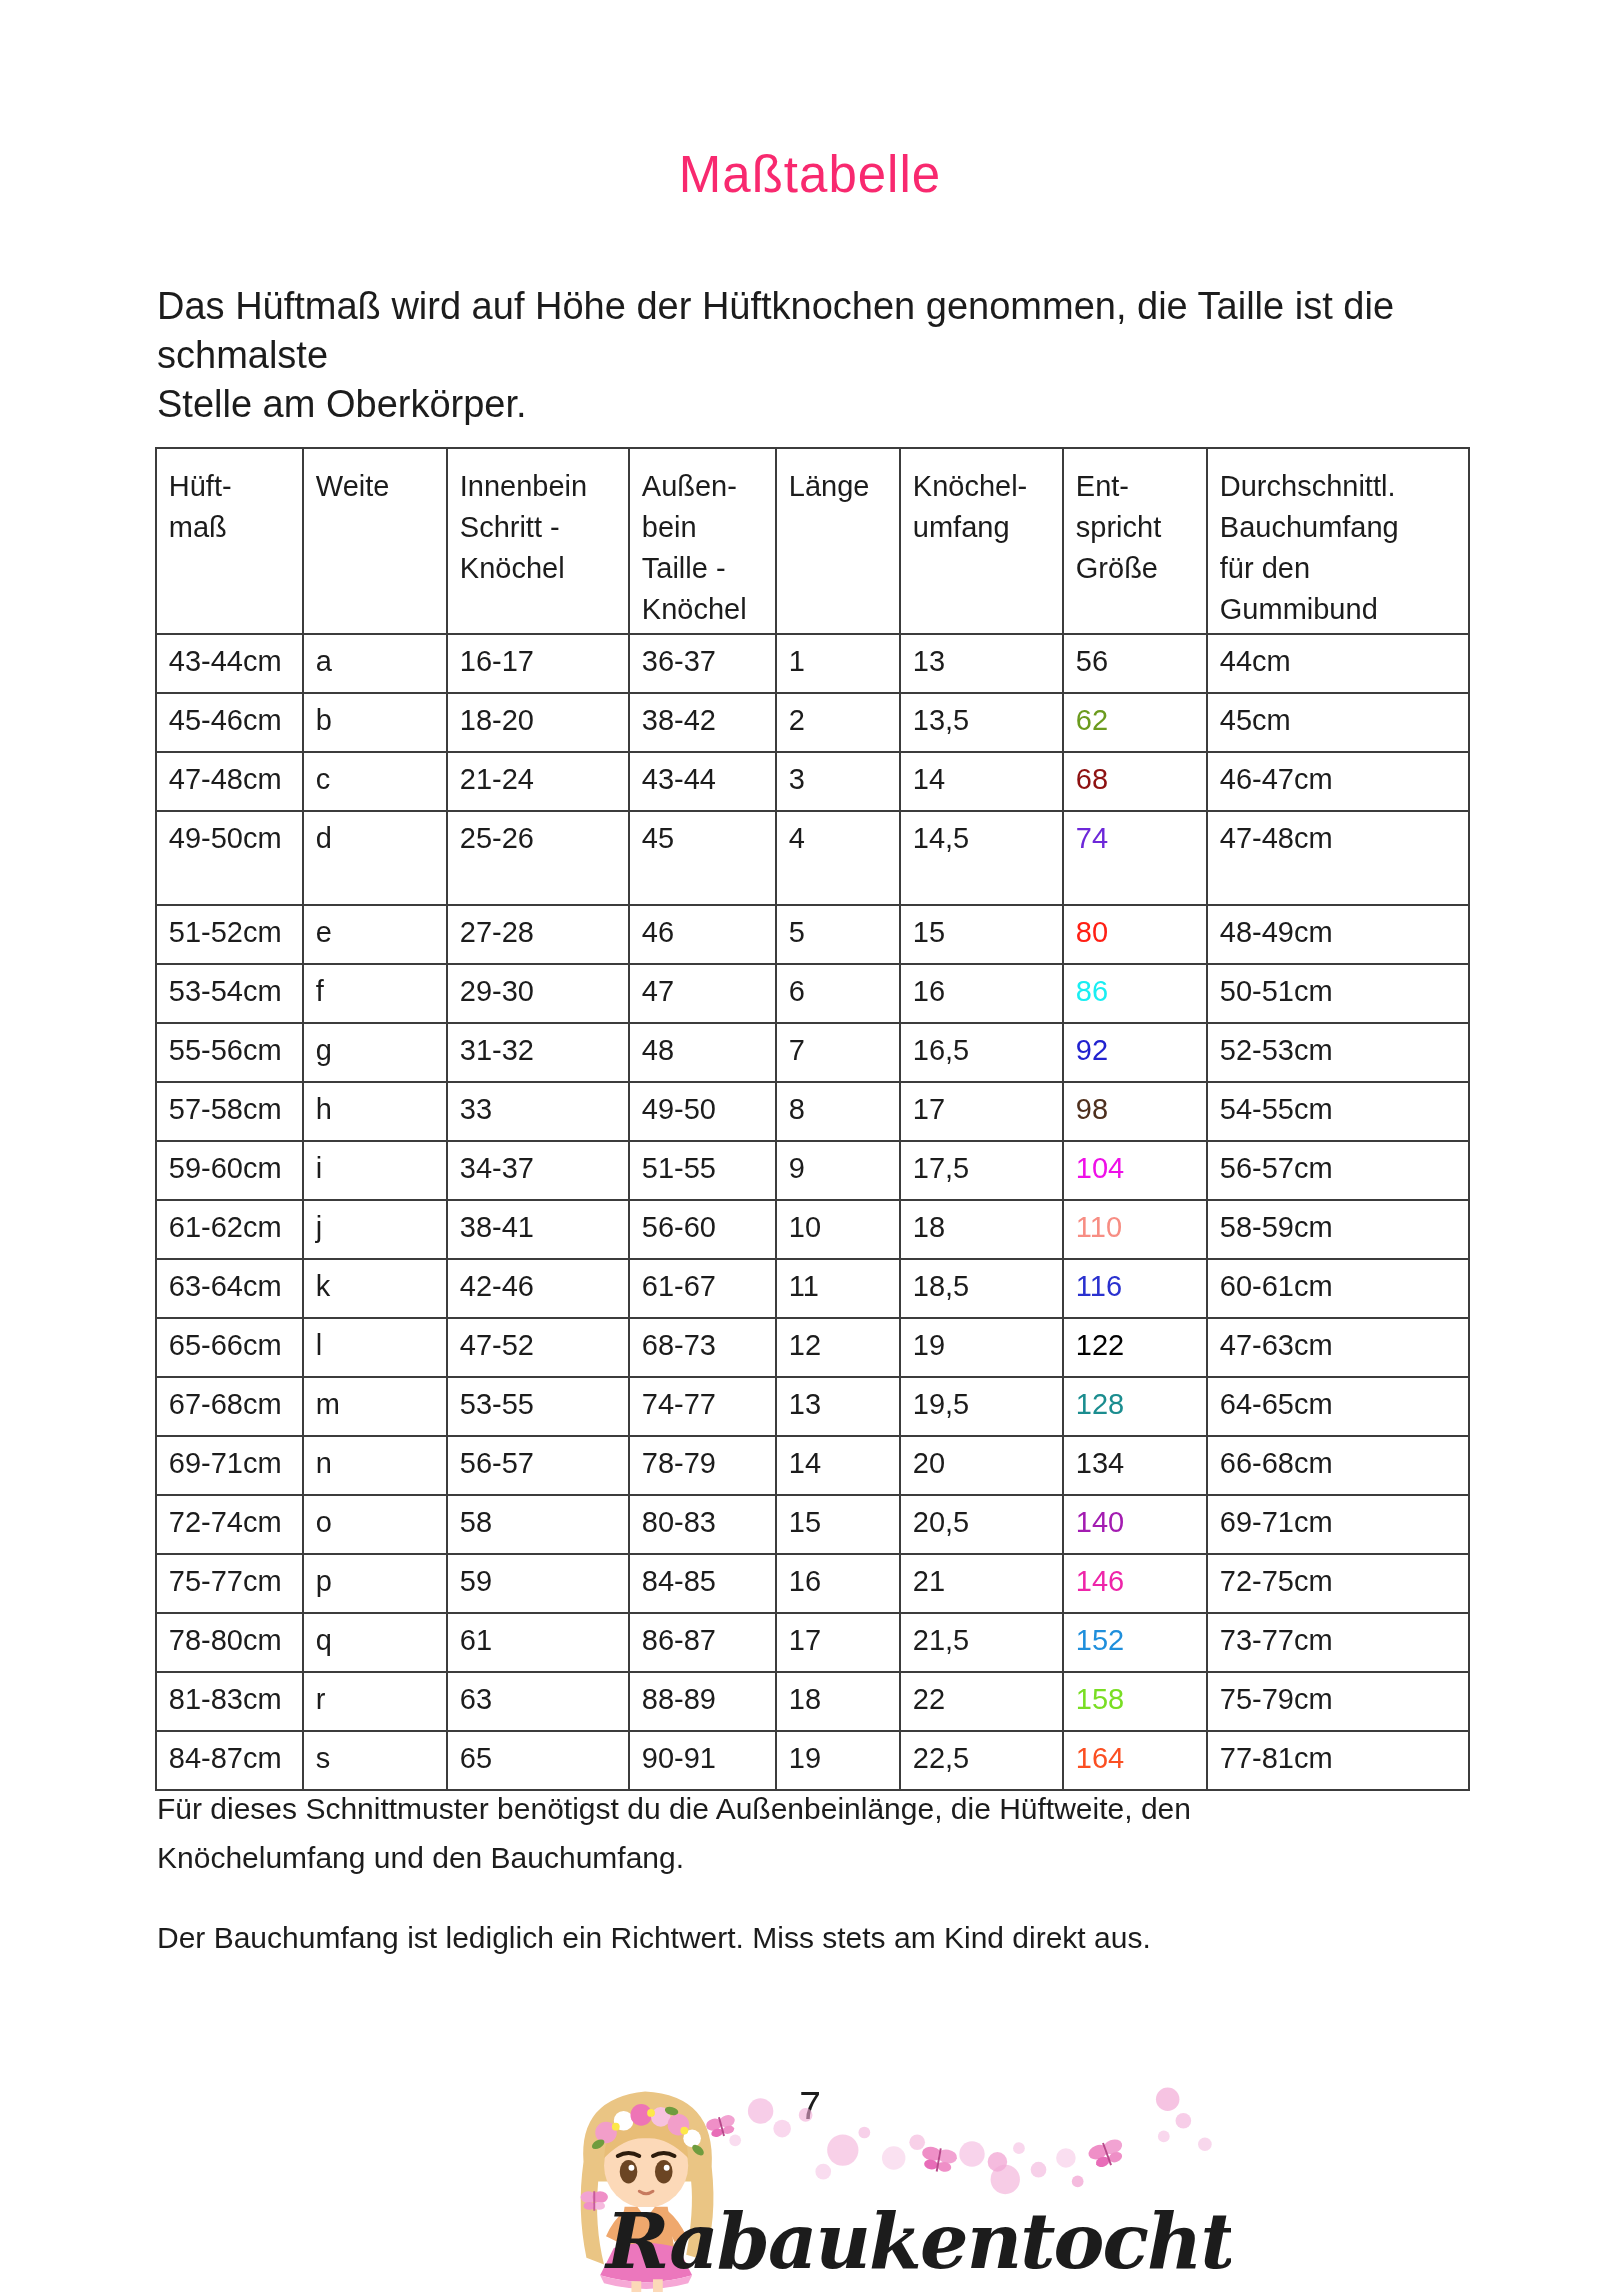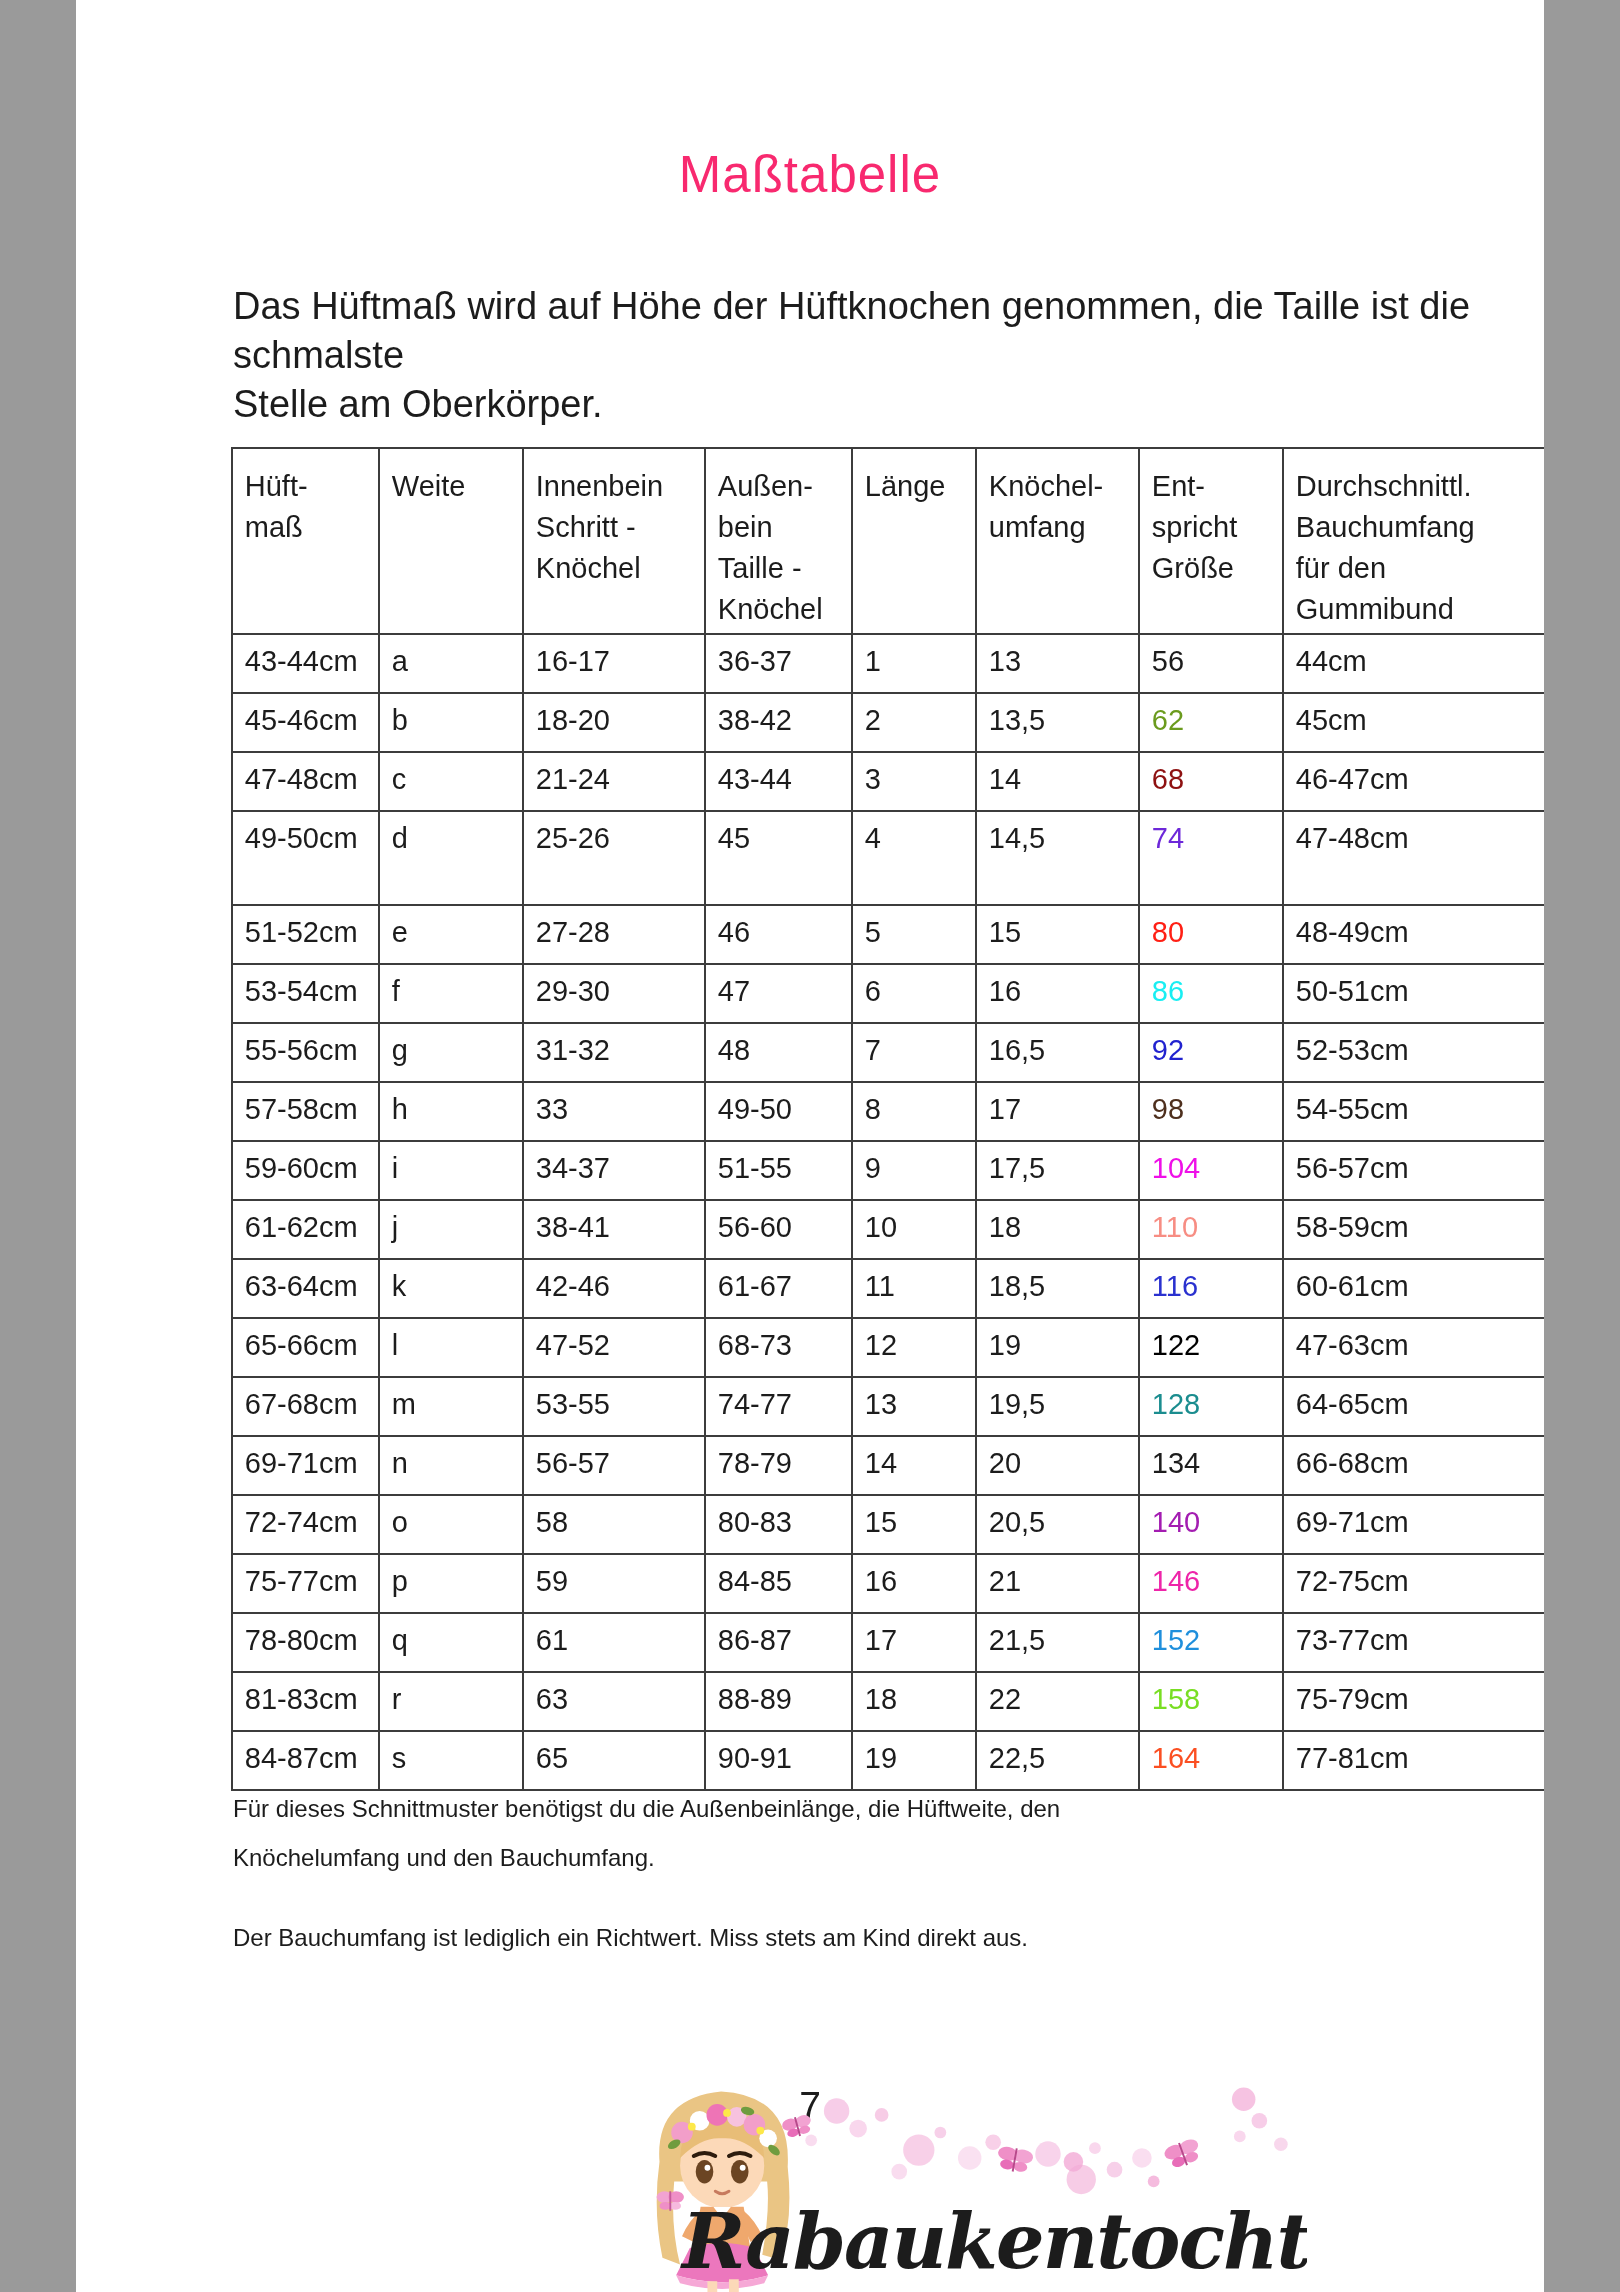--- a/index.html
+++ b/index.html
@@ -1,18 +1,18 @@
 <!DOCTYPE html>
 <html lang="de"><head>
 <meta charset="utf-8">
 <style>
   html,body{margin:0;padding:0;background:#9a9a9a;}
   .page{
     position:relative;
-    width:1468px;height:2293px;
+    width:1620px;height:2293px;
     background:#ffffff;
     margin:0 auto;
     overflow:hidden;
     font-family:"Liberation Sans", sans-serif;
     color:#1c1c1c;
   }
   .title{
     position:absolute;top:145px;left:0;right:0;
     text-align:center;
     font-size:51px;font-weight:400;letter-spacing:1px;
@@ -37,21 +37,21 @@
     white-space:pre-line;
     font-weight:400;
     overflow:hidden;
   }
   table.size-table thead tr{height:186px;}
   table.size-table thead th{line-height:41px;padding-top:17px;}
   table.size-table tbody tr{height:59px;}
   table.size-table tbody tr:nth-child(4){height:94px;}
   .note{
     position:absolute;left:157px;width:1362px;
-    font-size:24px;line-height:49px;white-space:pre-line;
+    font-size:30px;line-height:49px;white-space:pre-line;
   }
   .note-1{top:1784px;}
   .note-2{top:1913px;}
   .page-number{
     position:absolute;top:2084px;left:0;right:0;
     text-align:center;font-size:39px;
   }
   .logo{
     position:absolute;top:2064px;left:529px;
     width:702px;height:228px;

